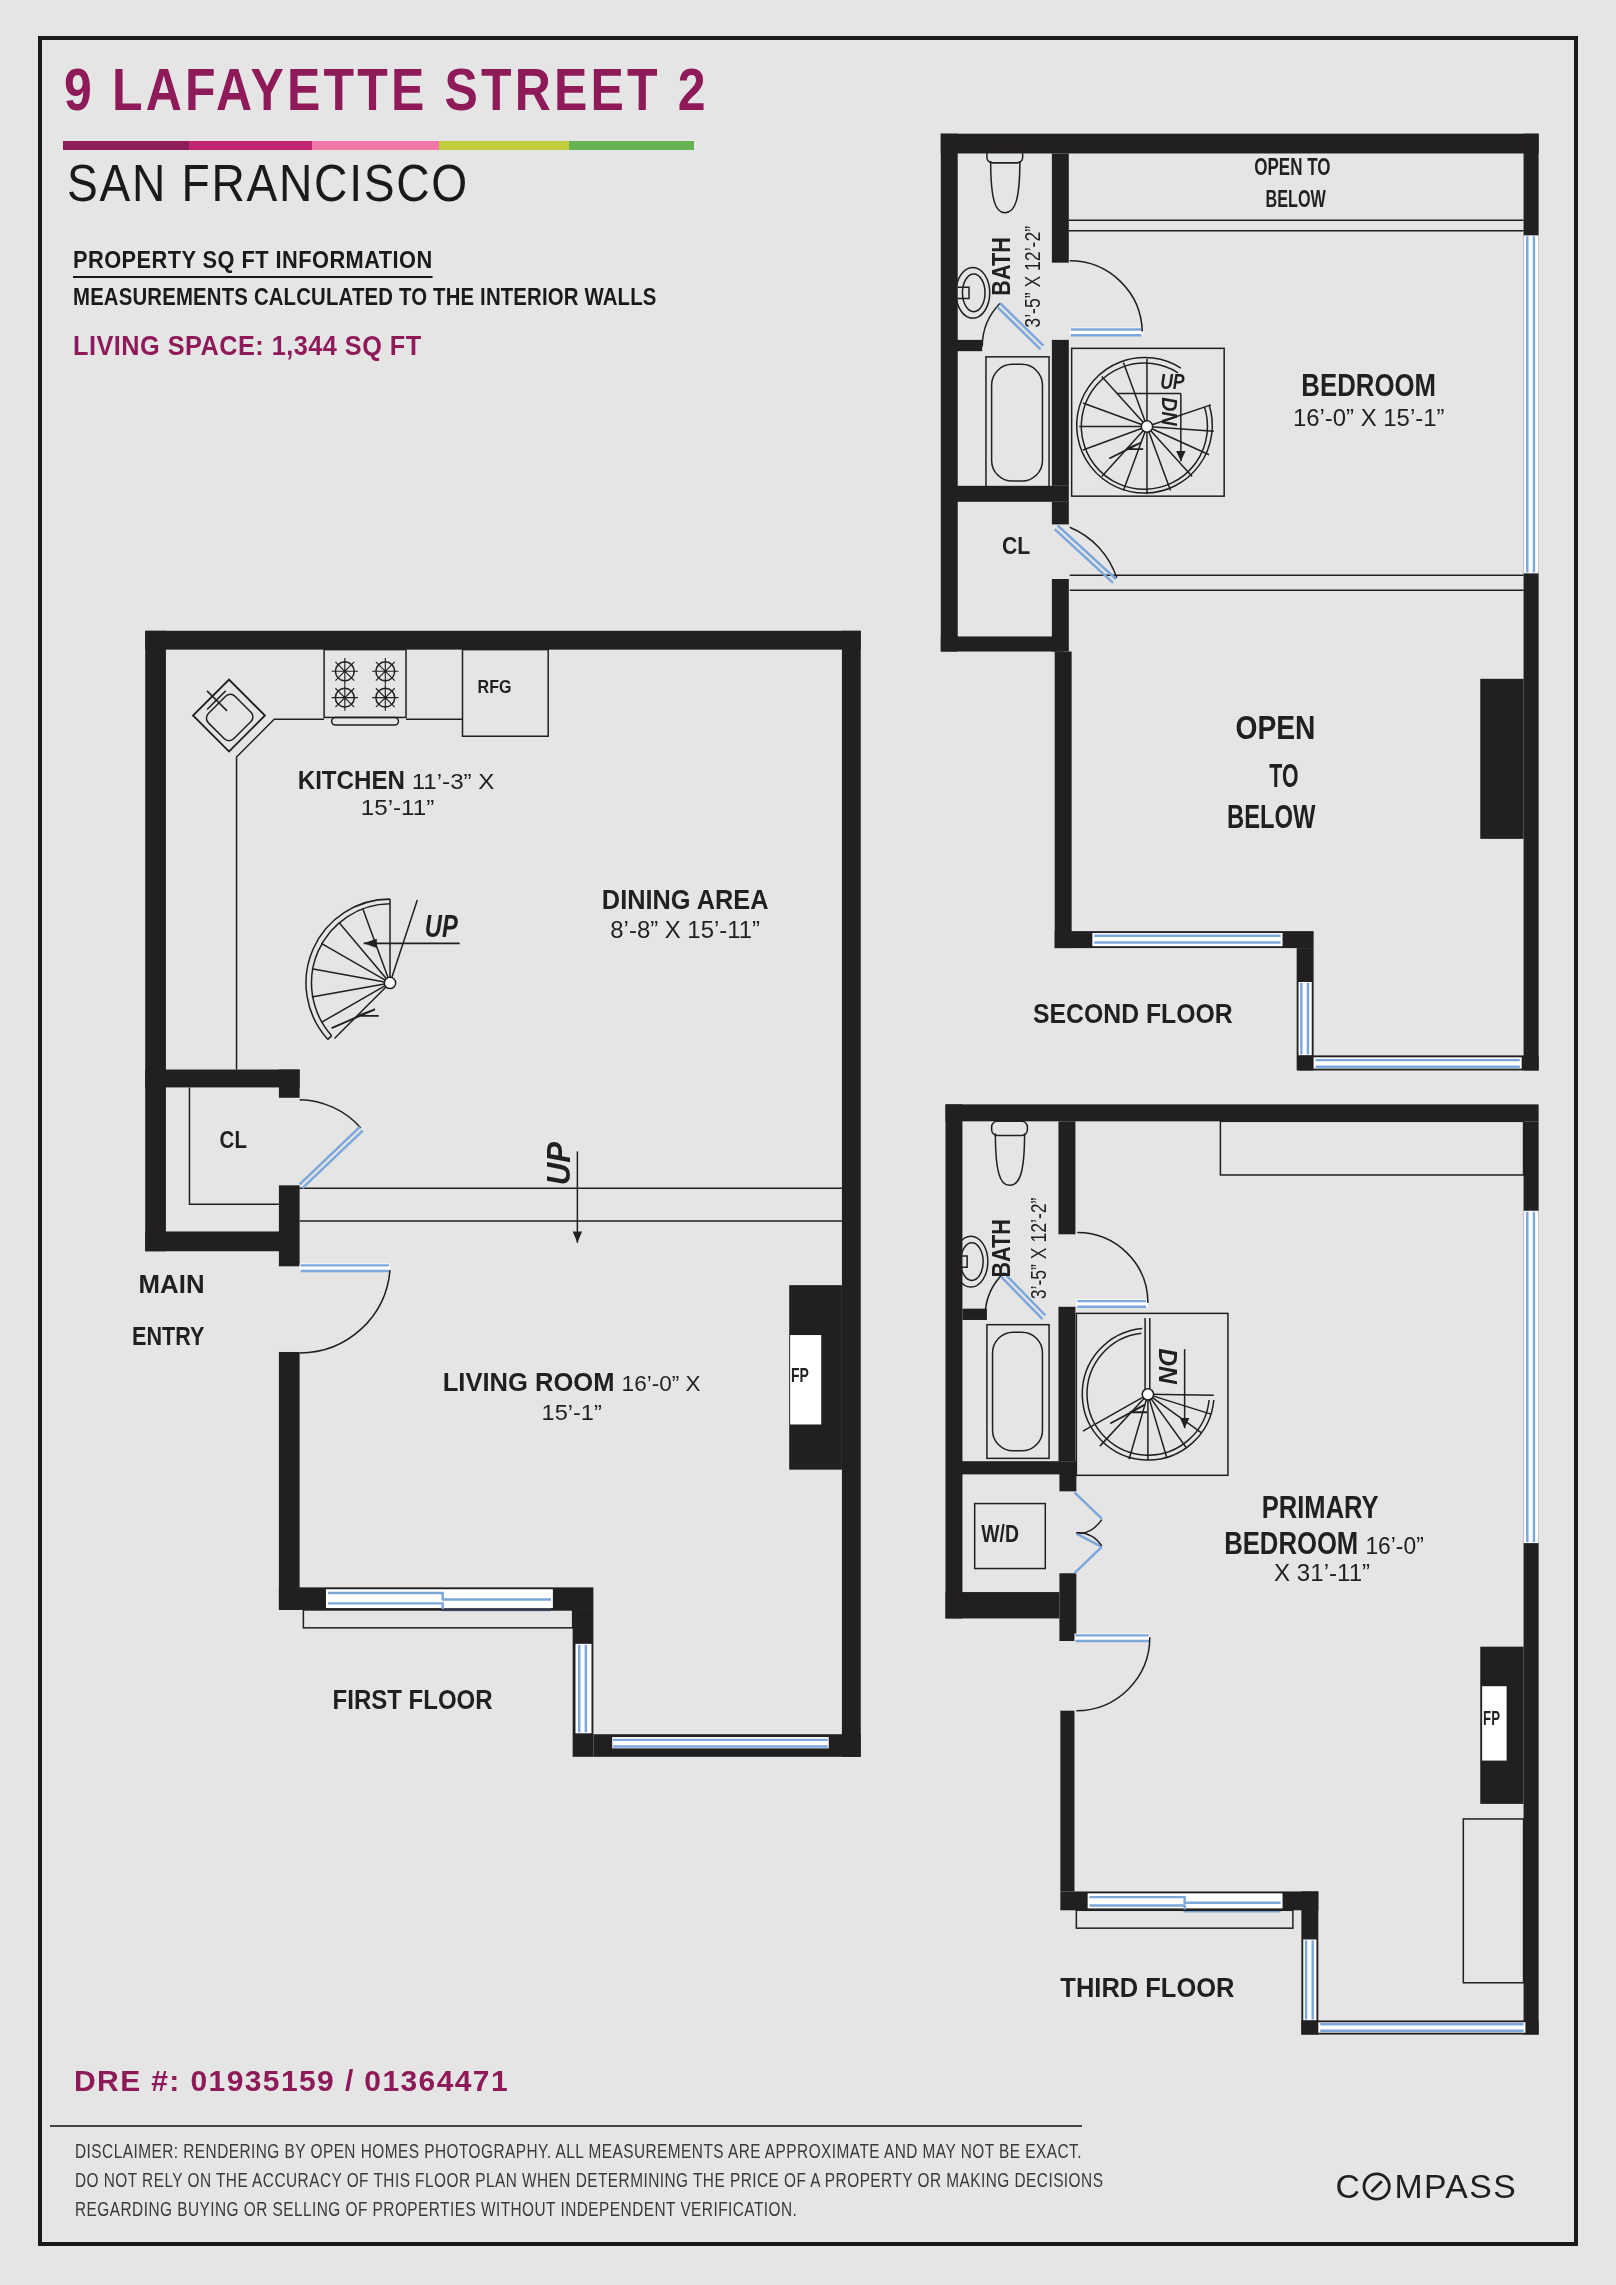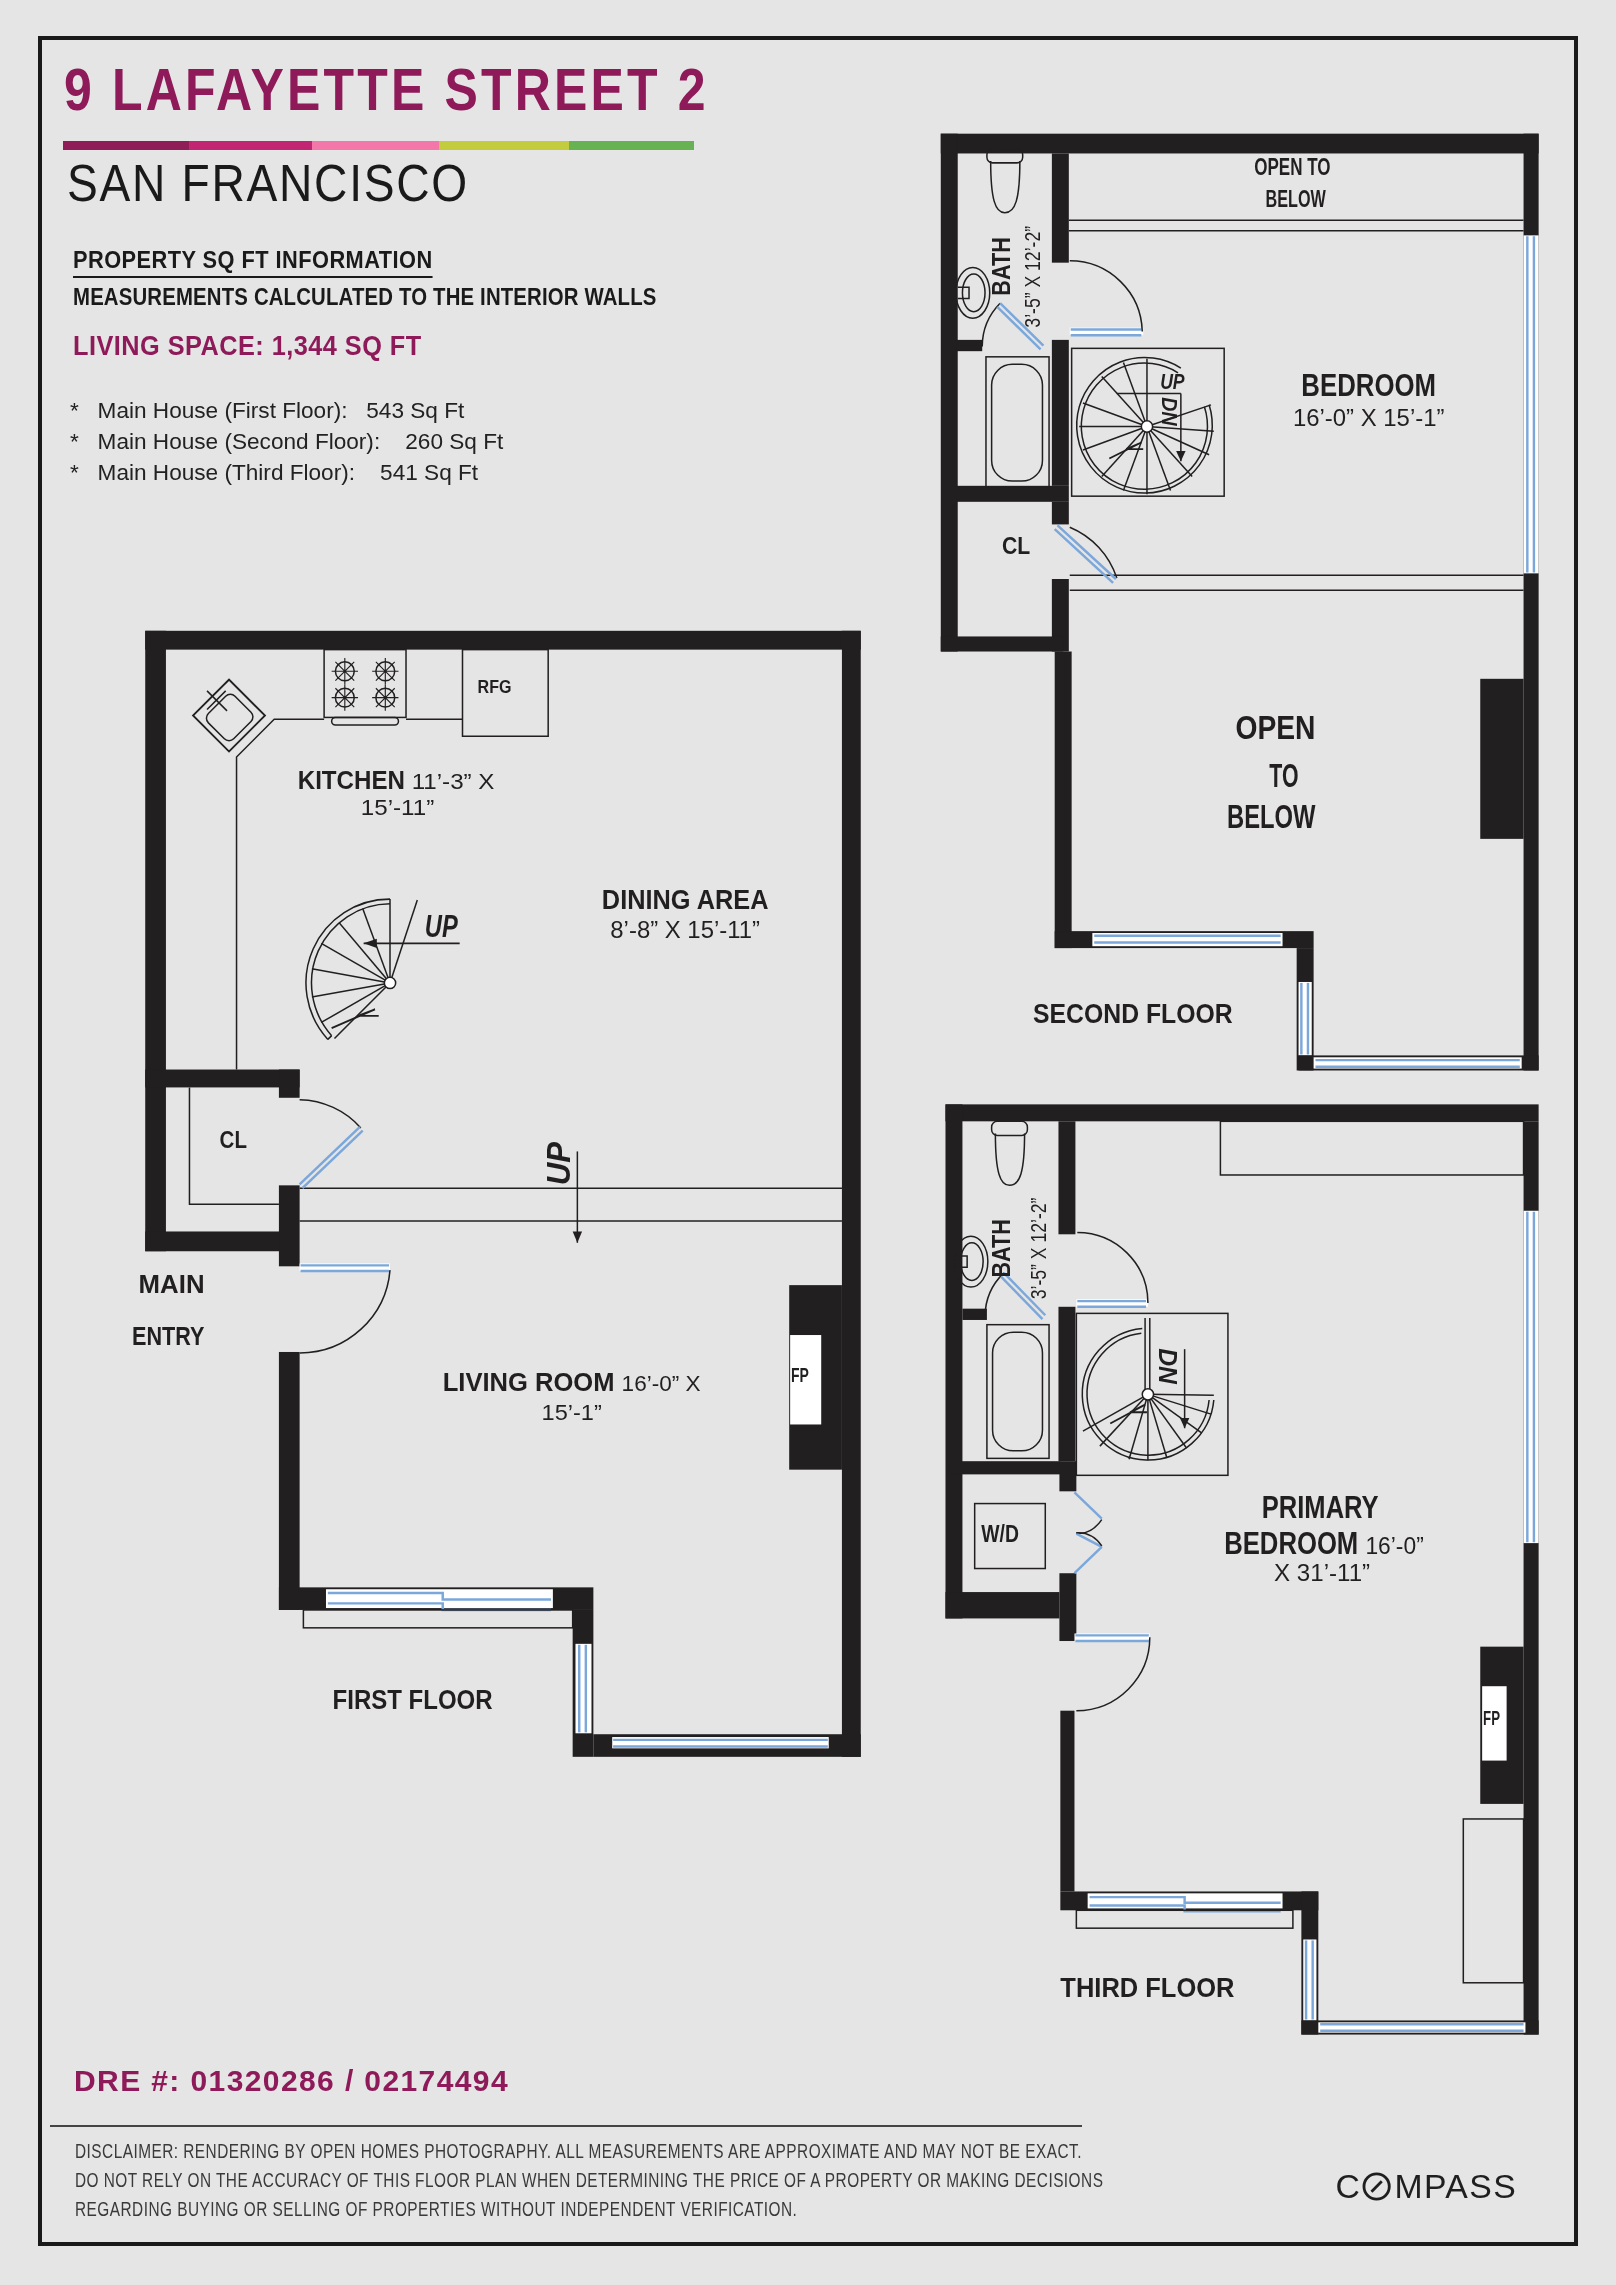--- a/index.html
+++ b/index.html
@@ -20,26 +20,23 @@
 <div class="abs" style="left:63px;top:141px;width:631px;height:8.5px;background:linear-gradient(to right,#8E1D58 0,#8E1D58 126px,#C22673 126px,#C22673 249px,#F378A9 249px,#F378A9 376px,#C3CC3D 376px,#C3CC3D 506px,#67B253 506px,#67B253 631px);"></div>
 
 <div class="abs" style="left:67px;top:154px;font-size:51px;font-weight:400;color:#1a1a1a;letter-spacing:1.9px;transform:scale(0.905,1);transform-origin:left top;white-space:nowrap;">SAN FRANCISCO</div>
 
 <div class="abs" style="left:73px;top:246px;font-size:24.5px;font-weight:bold;color:#1a1a1a;letter-spacing:0.5px;border-bottom:2.8px solid #1a1a1a;padding-bottom:1.9px;transform:scale(0.89,1);transform-origin:left top;white-space:nowrap;">PROPERTY SQ FT INFORMATION</div>
 
 <div class="abs" style="left:73px;top:283px;font-size:24.5px;font-weight:bold;color:#1a1a1a;letter-spacing:0.2px;transform:scale(0.831,1);transform-origin:left top;white-space:nowrap;">MEASUREMENTS CALCULATED TO THE INTERIOR WALLS</div>
 
 <div class="abs magenta" style="left:73px;top:331px;font-size:27px;font-weight:bold;letter-spacing:0.5px;transform:scale(0.937,1);transform-origin:left top;white-space:nowrap;">LIVING SPACE: 1,344 SQ FT</div>
 
-<div class="abs" style="left:70px;top:395px;font-size:22.6px;color:#222;line-height:31px;transform:scale(1,1);transform-origin:left top;white-space:pre;">*&nbsp;&nbsp;&nbsp;Main House (First Floor):&nbsp;&nbsp;&nbsp;543 Sq Ft
-*&nbsp;&nbsp;&nbsp;Main House (Second Floor):&nbsp;&nbsp;&nbsp;&nbsp;260 Sq Ft
-*&nbsp;&nbsp;&nbsp;Main House (Third Floor):&nbsp;&nbsp;&nbsp;&nbsp;541 Sq Ft</div>
-
-
-<div class="abs magenta" style="left:74px;top:2064px;font-size:30px;font-weight:bold;letter-spacing:1.4px;white-space:nowrap;">DRE #: 01320286 / 02174494</div>
+
+
+<div class="abs magenta" style="left:74px;top:2064px;font-size:30px;font-weight:bold;letter-spacing:1.4px;white-space:nowrap;">DRE #: 01935159 / 01364471</div>
 
 <div class="abs" style="left:50px;top:2125px;width:1032px;height:1.9px;background:#444;"></div>
 
 <div class="abs" style="left:75px;top:2137px;font-size:20px;color:#3a3a3a;letter-spacing:0.6px;line-height:29px;transform:scale(0.77,1);transform-origin:left top;white-space:pre;">DISCLAIMER: RENDERING BY OPEN HOMES PHOTOGRAPHY. ALL MEASUREMENTS ARE APPROXIMATE AND MAY NOT BE EXACT.
 DO NOT RELY ON THE ACCURACY OF THIS FLOOR PLAN WHEN DETERMINING THE PRICE OF A PROPERTY OR MAKING DECISIONS
 REGARDING BUYING OR SELLING OF PROPERTIES WITHOUT INDEPENDENT VERIFICATION.</div>
 
 <svg class="abs" style="left:1332px;top:2164px;" width="198" height="45" viewBox="0 0 210 48">
   <text x="3" y="36" font-size="36" letter-spacing="1.5" fill="#1f1f1f" font-family="Liberation Sans">C</text>
   <circle cx="47" cy="24" r="13.5" fill="none" stroke="#1f1f1f" stroke-width="3"></circle>

